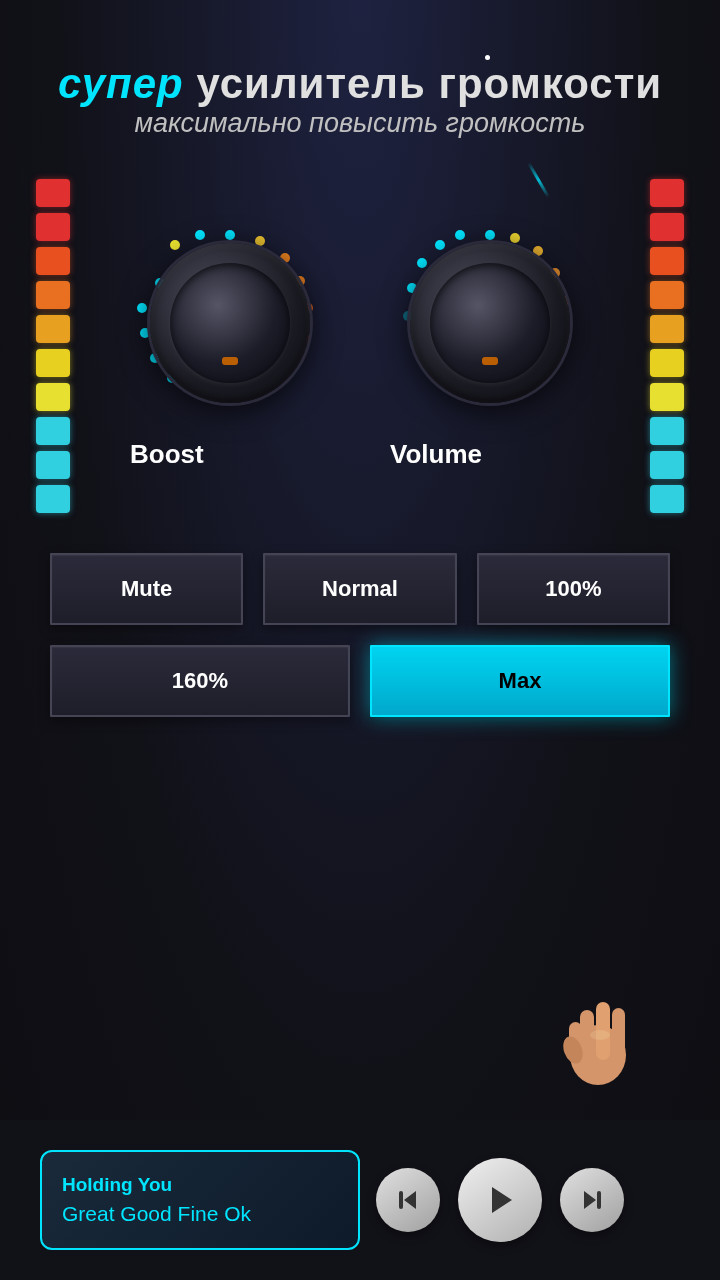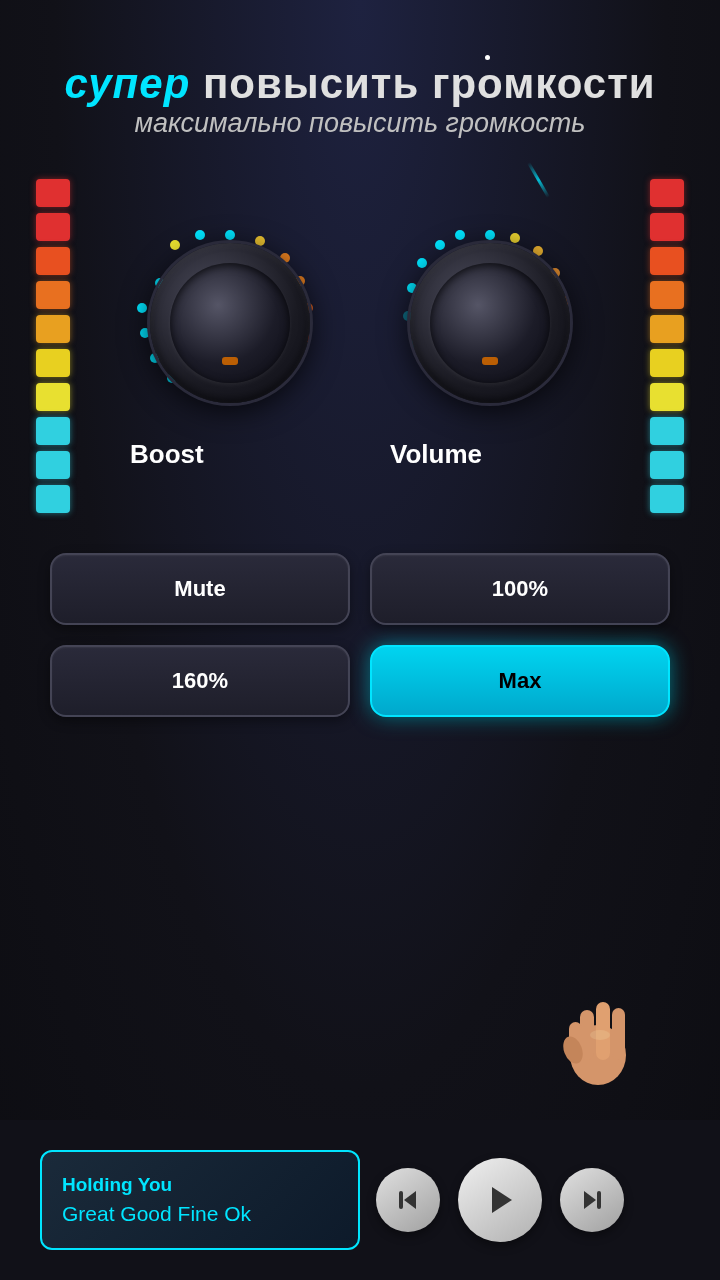--- a/index.html
+++ b/index.html
@@ -148,21 +148,21 @@
       padding: 40px 50px 20px;
     }
     .buttons-row {
       display: flex;
       gap: 20px;
       margin-bottom: 20px;
     }
     .preset-btn {
       flex: 1;
       height: 72px;
-      border-radius: 16px;
+      border-radius: 1px;
       border: 2px solid #444455;
       background: linear-gradient(180deg, #2a2a3a 0%, #1e1e2a 100%);
       color: #ffffff;
       font-size: 22px;
       font-weight: bold;
       cursor: pointer;
       box-shadow: 0 4px 12px rgba(0,0,0,0.4), inset 0 1px 2px rgba(255,255,255,0.06);
     }
     .preset-btn.active {
       background: linear-gradient(180deg, #00d4f0 0%, #00a8cc 100%);
@@ -248,21 +248,21 @@
     svg.knob-svg {
       width: 200px;
       height: 200px;
     }
   </style>
 </head>
 <body>
 
 <div class="header">
   <div class="header-title">
-    <span class="super">супер</span><span class="rest"> повысить громкости</span>
+    <span class="super">супер</span><span class="rest"> усилитель громкости</span>
   </div>
   <div class="header-subtitle">максимально повысить громкость</div>
 </div>
 
 <div class="star-dot"></div>
 <div class="meteor"></div>
 
 <div class="knobs-section">
 
   <div class="vu-meter" id="vu-left">
@@ -349,20 +349,21 @@
       <div class="vu-bar" style="background: rgb(232, 224, 48); box-shadow: rgba(232, 224, 48, 0.533) 0px 0px 6px;"></div>
       <div class="vu-bar" style="background: rgb(48, 208, 224); box-shadow: rgba(48, 208, 224, 0.533) 0px 0px 6px;"></div>
       <div class="vu-bar" style="background: rgb(48, 208, 224); box-shadow: rgba(48, 208, 224, 0.533) 0px 0px 6px;"></div>
       <div class="vu-bar" style="background: rgb(48, 208, 224); box-shadow: rgba(48, 208, 224, 0.533) 0px 0px 6px;"></div>
     </div>
 </div>
 
 <div class="buttons-section">
   <div class="buttons-row">
     <button class="preset-btn">Mute</button>
+    <button class="preset-btn">Normal</button>
     <button class="preset-btn">100%</button>
   </div>
   <div class="buttons-row">
     <button class="preset-btn">160%</button>
     <button class="preset-btn active">Max</button>
   </div>
 </div>
 
 <svg class="hand-cursor" viewBox="0 0 80 110" xmlns="http://www.w3.org/2000/svg">
 

